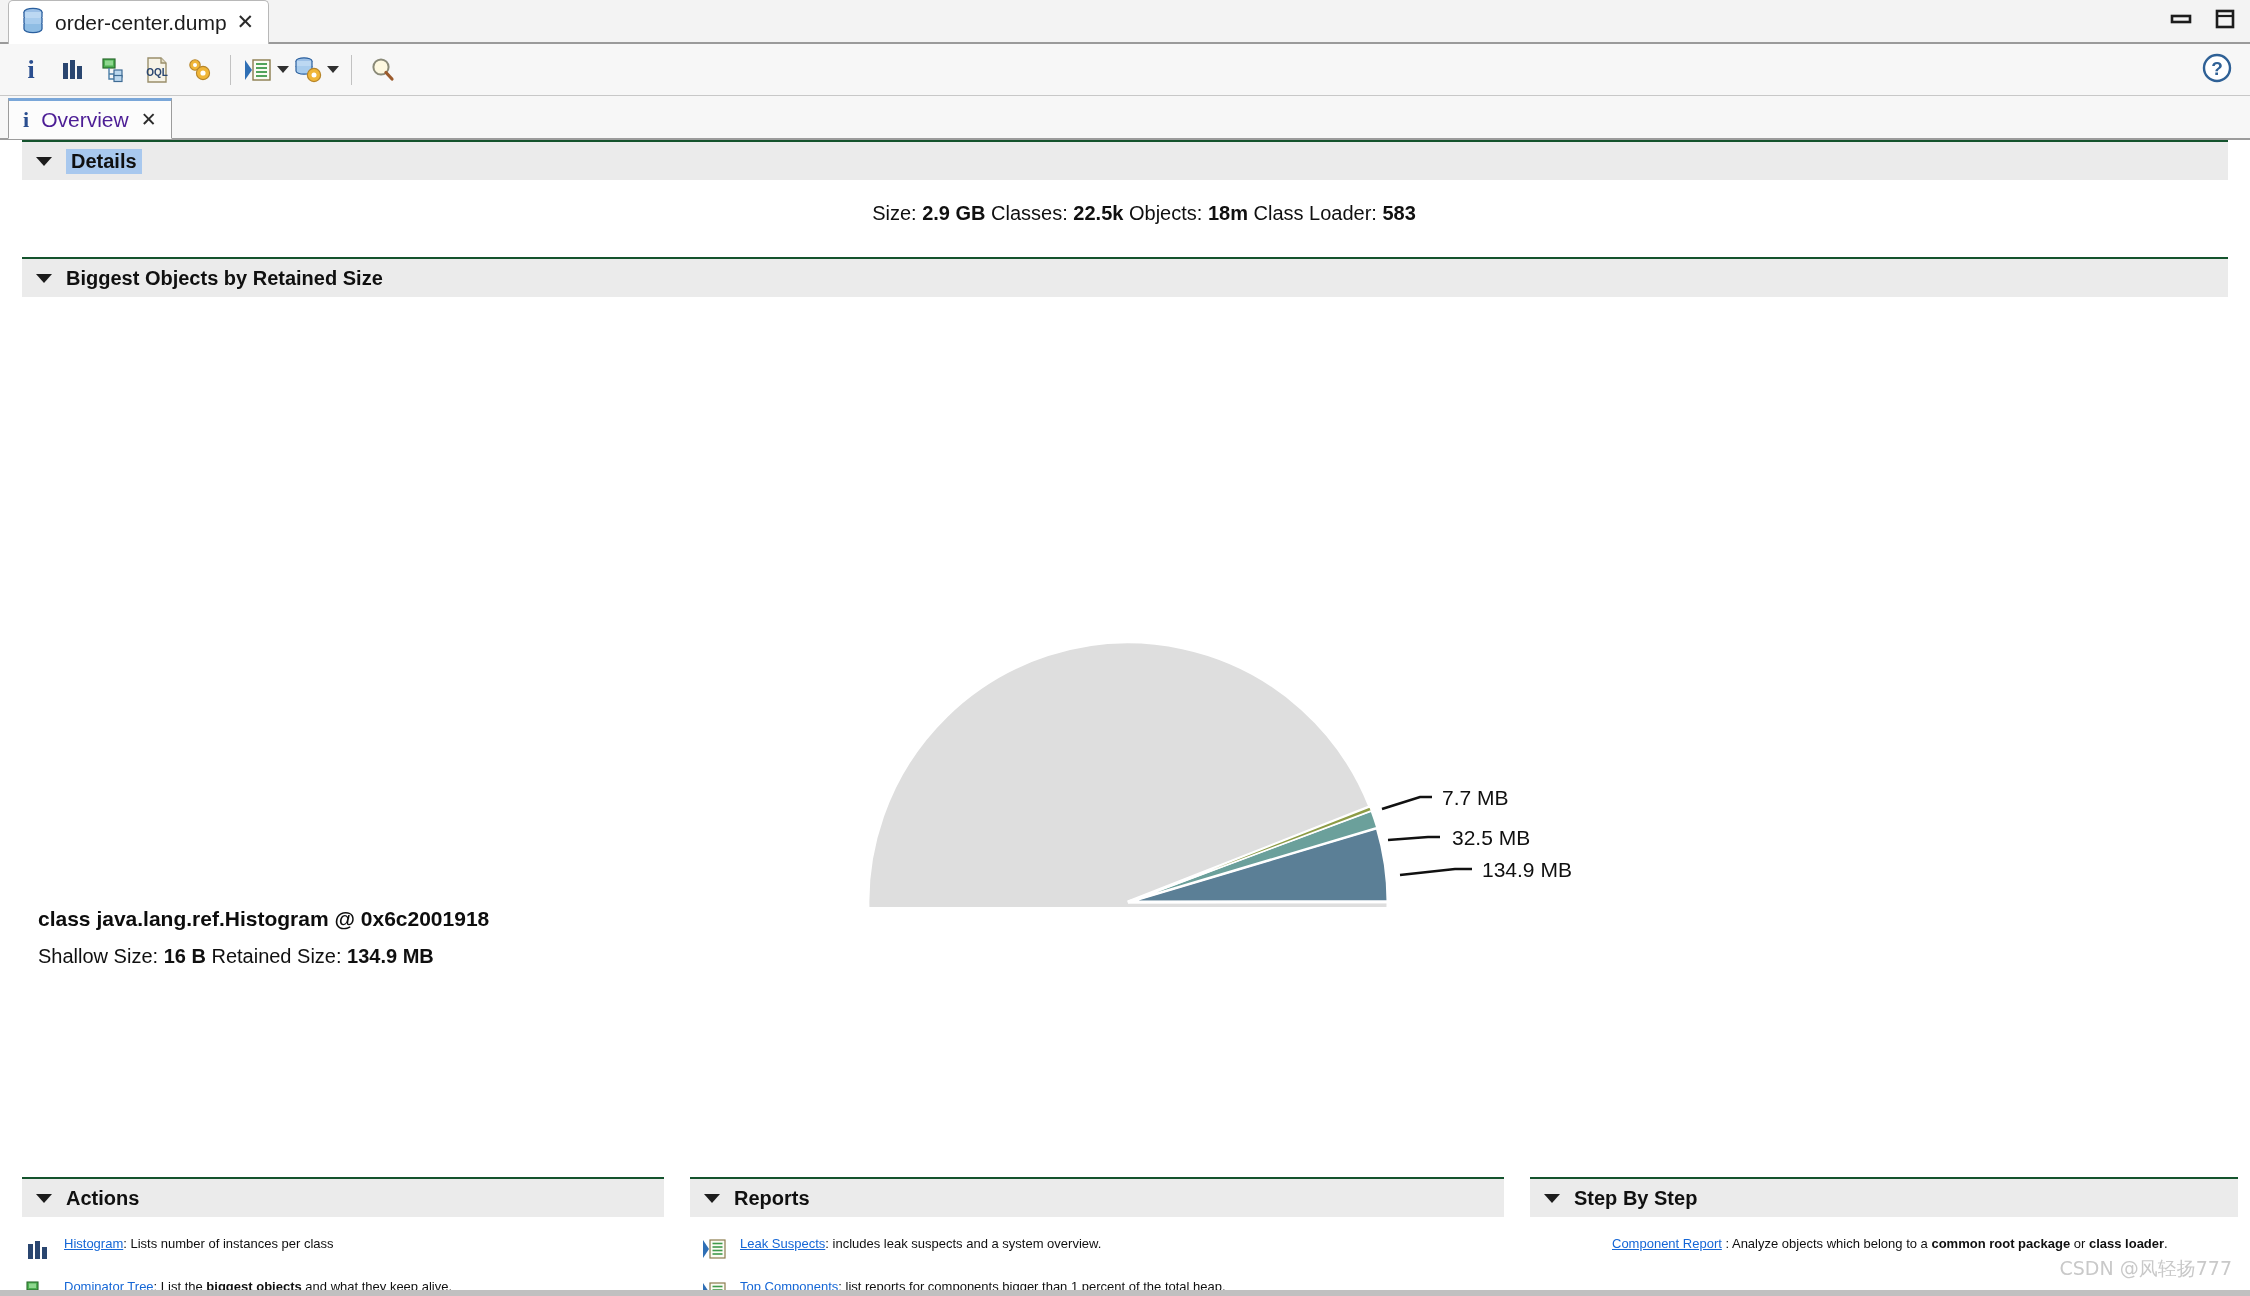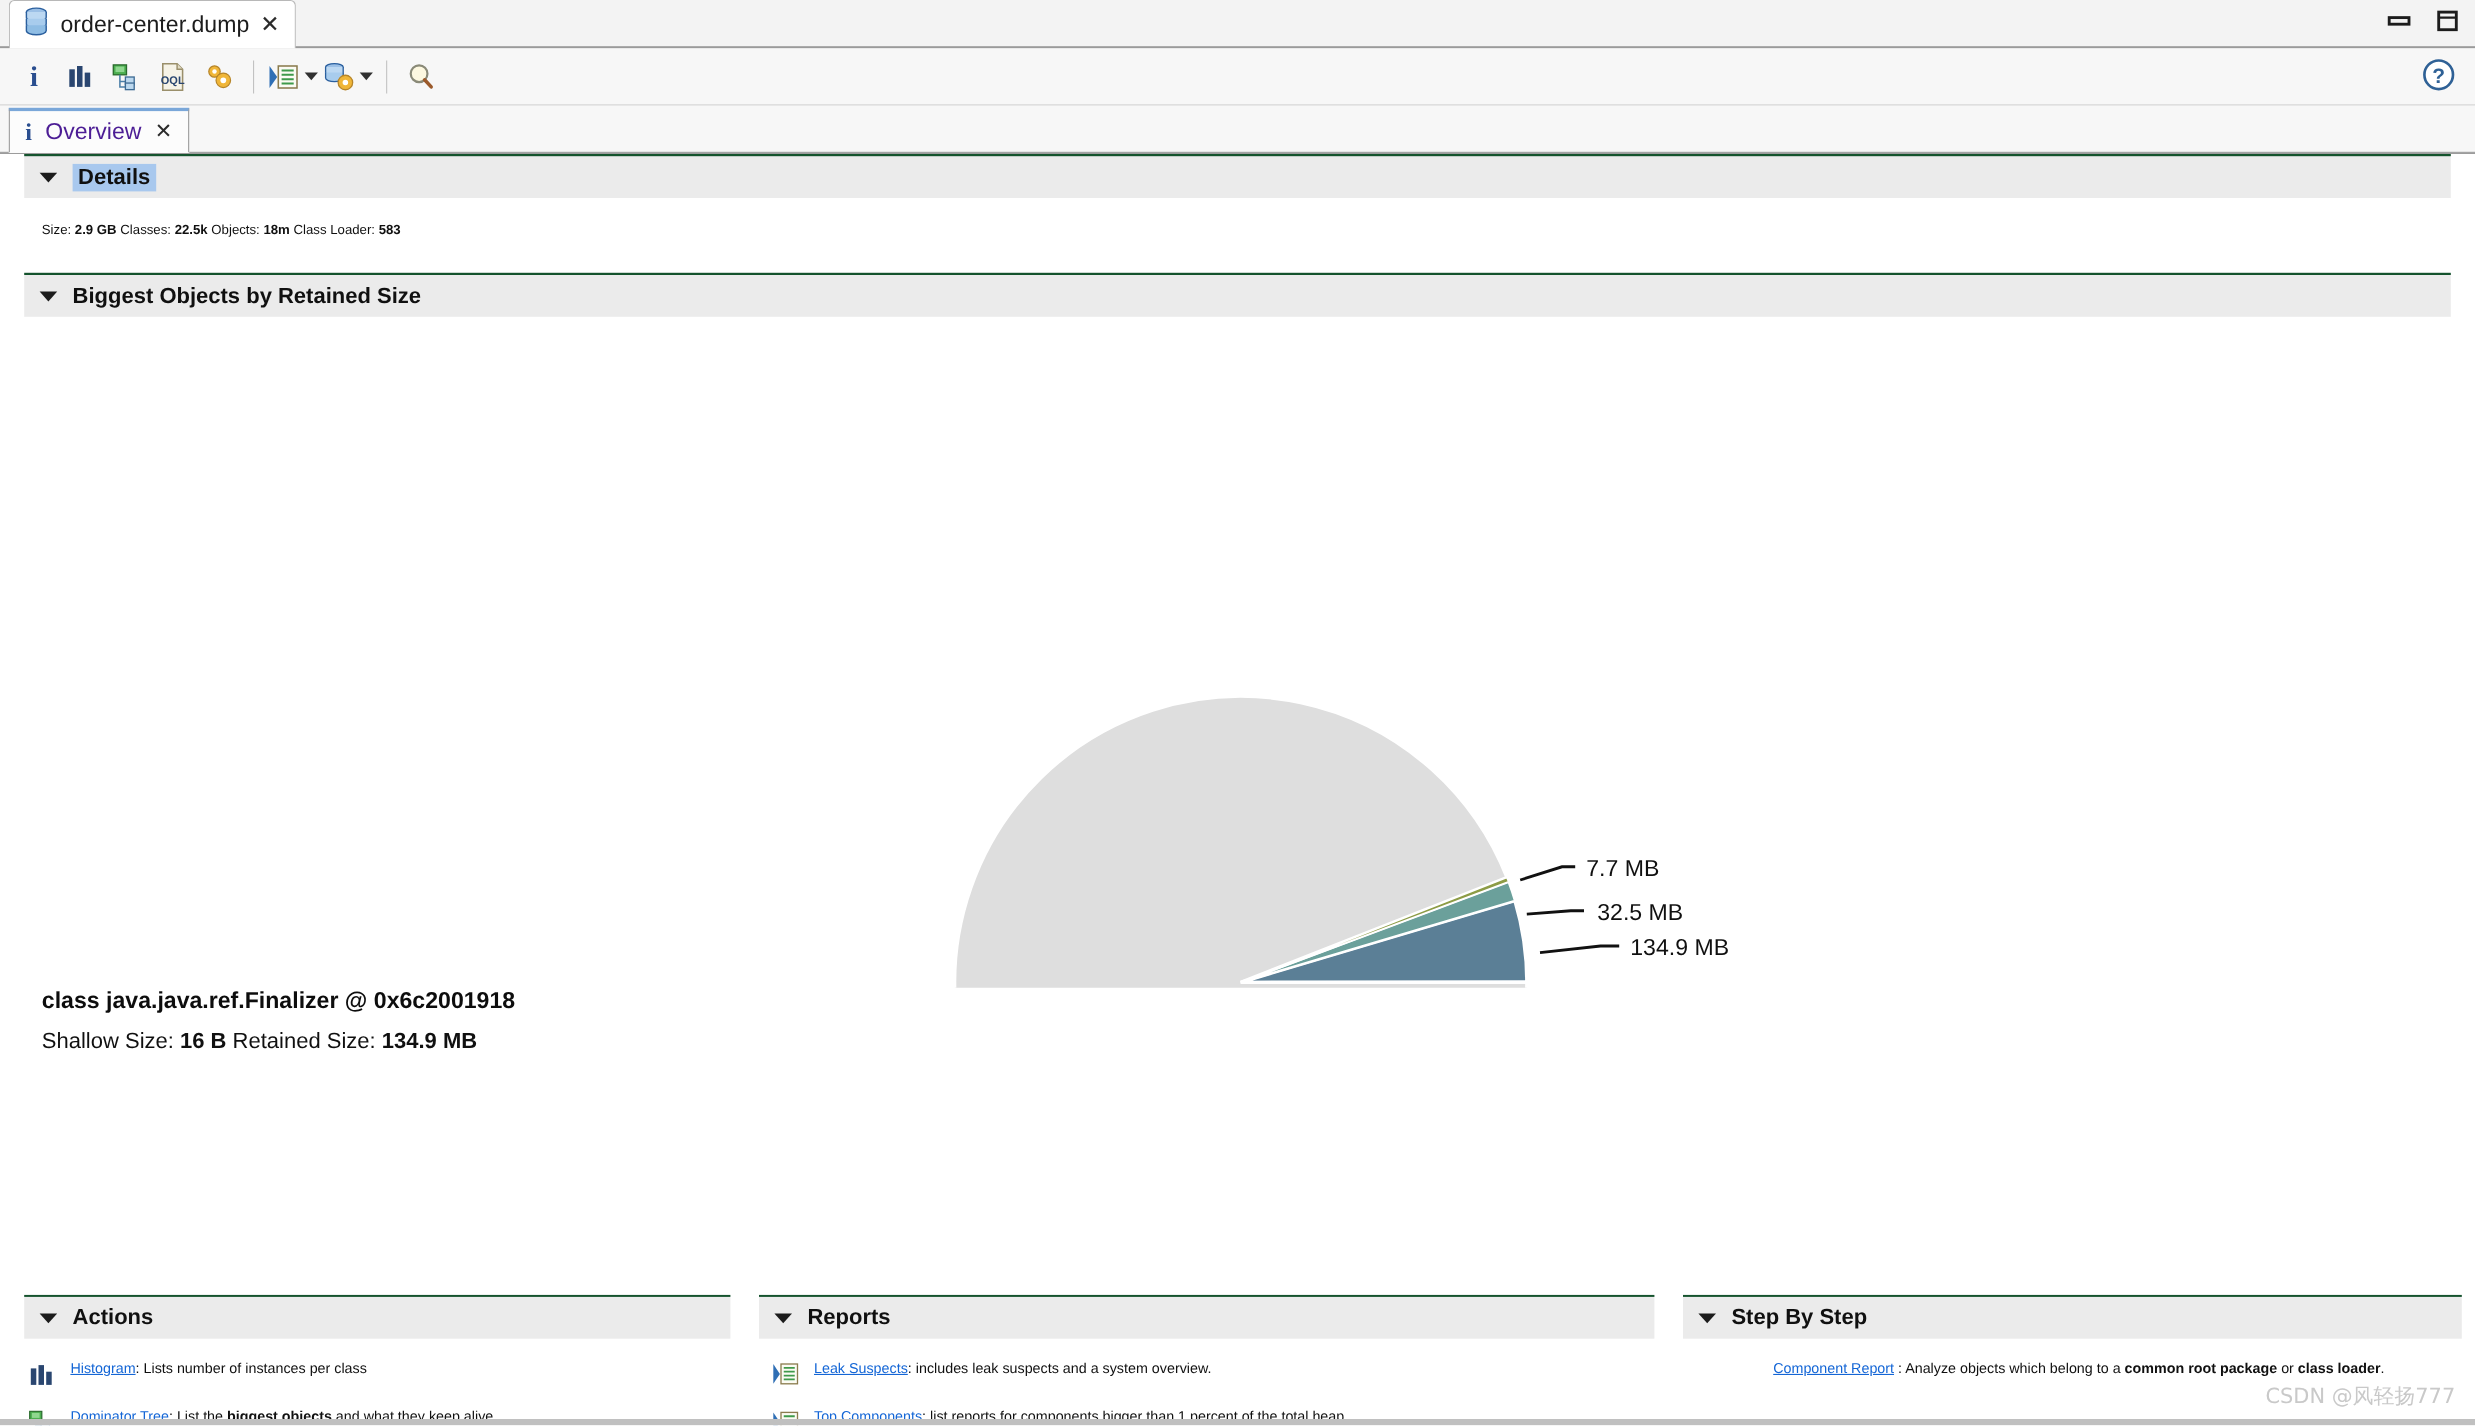--- a/index.html
+++ b/index.html
@@ -178,23 +178,24 @@
     font-size: 20px;
     font-weight: bold;
     color: #101010;
   }
   .sec-title.hl {
     background: #a8c8ee;
     padding: 1px 5px;
   }
 
   #details-line {
-    font-size: 12px;
+    font-size: 20px;
     color: #101010;
     padding: 22px 0 0 38px;
+    text-align: center;
   }
   #details-line b { font-weight: bold; }
 
   
   #chart-area {
     position: relative;
     height: 610px;
   }
   #pie-svg { position: absolute; top: 0; left: 0; }
 
@@ -443,21 +444,21 @@
           <text id="lbl-c" x="1442" y="508">7.7 MB</text>
           <text id="lbl-b" x="1452" y="548">32.5 MB</text>
           <text id="lbl-a" x="1482" y="580">134.9 MB</text>
           <text id="lbl-rest" x="820" y="680" text-anchor="end">2.7 GB</text>
           <text id="lbl-total" x="1128" y="915" text-anchor="middle">Total: 2.9 GB</text>
         </g>
       </svg>
     </div>
 
     <div id="class-info">
-      <div id="class-title">class java.java.ref.Finalizer @ 0x6c2001918</div>
+      <div id="class-title">class java.lang.ref.Histogram @ 0x6c2001918</div>
       <div id="class-sizes">
         <span>Shallow Size:</span>
         <b>16 B</b>
         <span>Retained Size:</span>
         <b>134.9 MB</b>
       </div>
     </div>
 
     <div id="cols">
 

